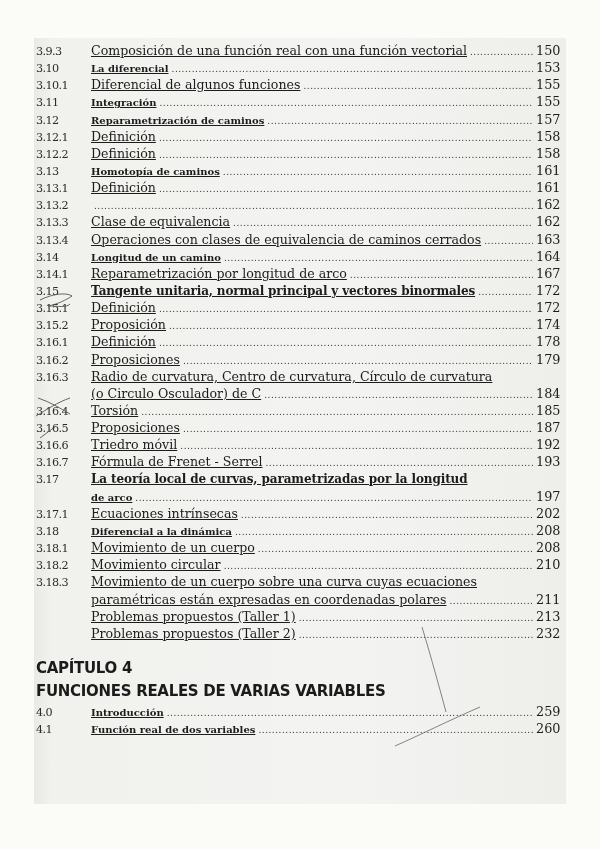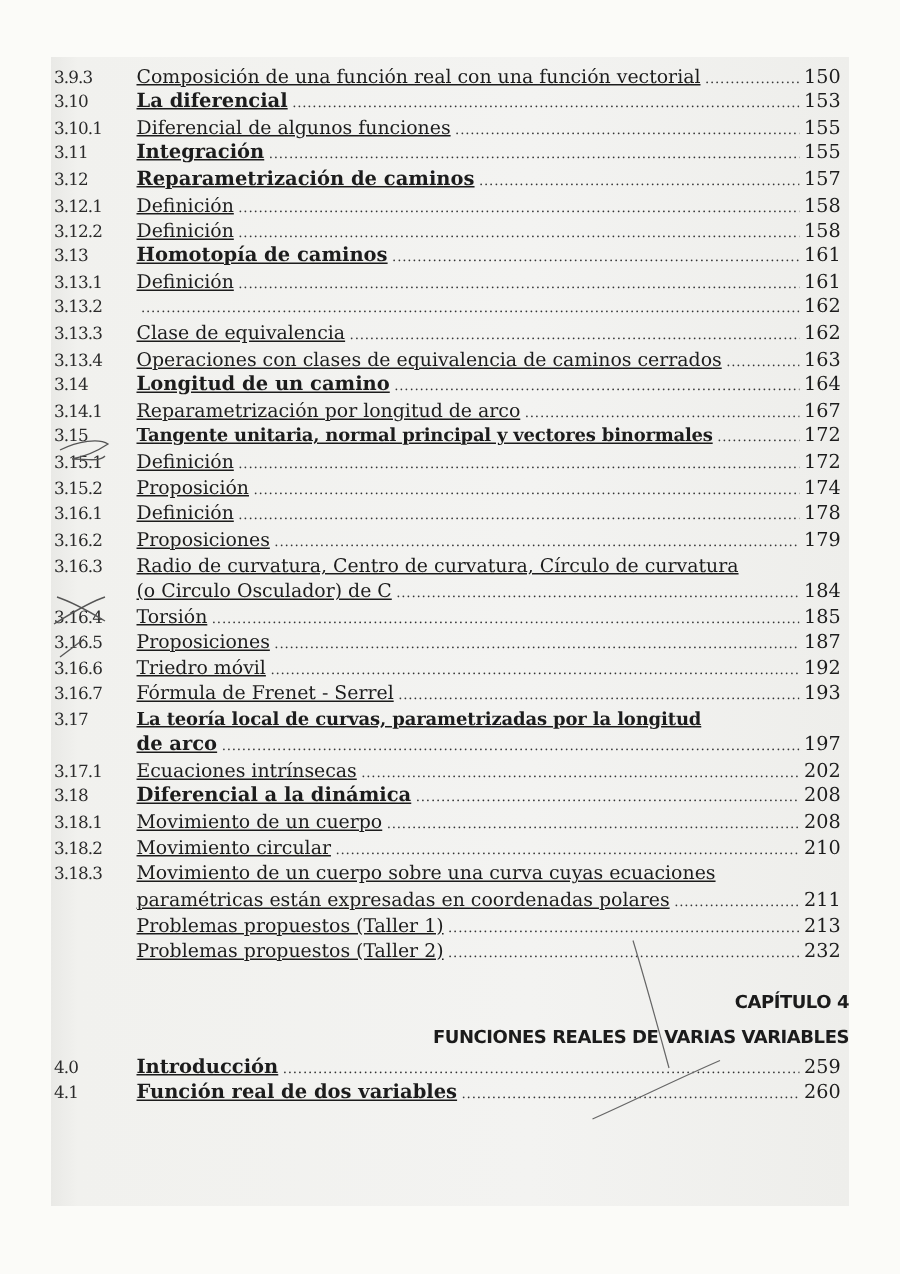--- a/index.html
+++ b/index.html
@@ -20,35 +20,34 @@
     position: relative;
     display: flex; align-items: baseline;
     height: 17.15px; line-height: 17.15px;
     font-size: 12.6px;
   }
   .num {
     width: 55px; flex: none; padding-left: 2px;
     font-size: 11.2px; letter-spacing: -0.6px; color: #2a2a2a;
   }
   .title { flex: none; white-space: nowrap; text-decoration: underline; }
-  .row.bold .title { font-weight: bold; font-size: 13px; }
+  .row.bold .title { font-weight: bold; font-size: 10px; }
   .dots {
     flex: 1 1 auto; overflow: hidden; white-space: nowrap;
     margin: 0 3px; font-size: 9px; letter-spacing: 0.5px; color: #333;
   }
   .dots::before { content: "........................................................................................................................................................................................"; }
   .page-no { flex: none; width: 30px; text-align: left; font-size: 12.8px; padding-right: 0px; }
   .cont .num { visibility: hidden; }
   .nodots .dots { visibility: hidden; }
   .chapter {
     position: relative; height: 20px; line-height: 20px;
     font-family: "DejaVu Sans", "Liberation Sans", sans-serif;
-    font-weight: bold; font-size: 12px; color: #1b1b1b; padding-left: 2px;
+    font-weight: bold; font-size: 15px; color: #1b1b1b; padding-left: 2px;
     letter-spacing: -0.3px;
-    text-align: right;
   }
   .chapter-gap { height: 16px; }
   .underline-3-16 { text-decoration: underline; }
   svg.marks { position: absolute; left: 0; top: 0; width: 600px; height: 849px; pointer-events: none; }
 </style>
 </head>
 <body>
 
 <div class="page">
   <div class="toc">

